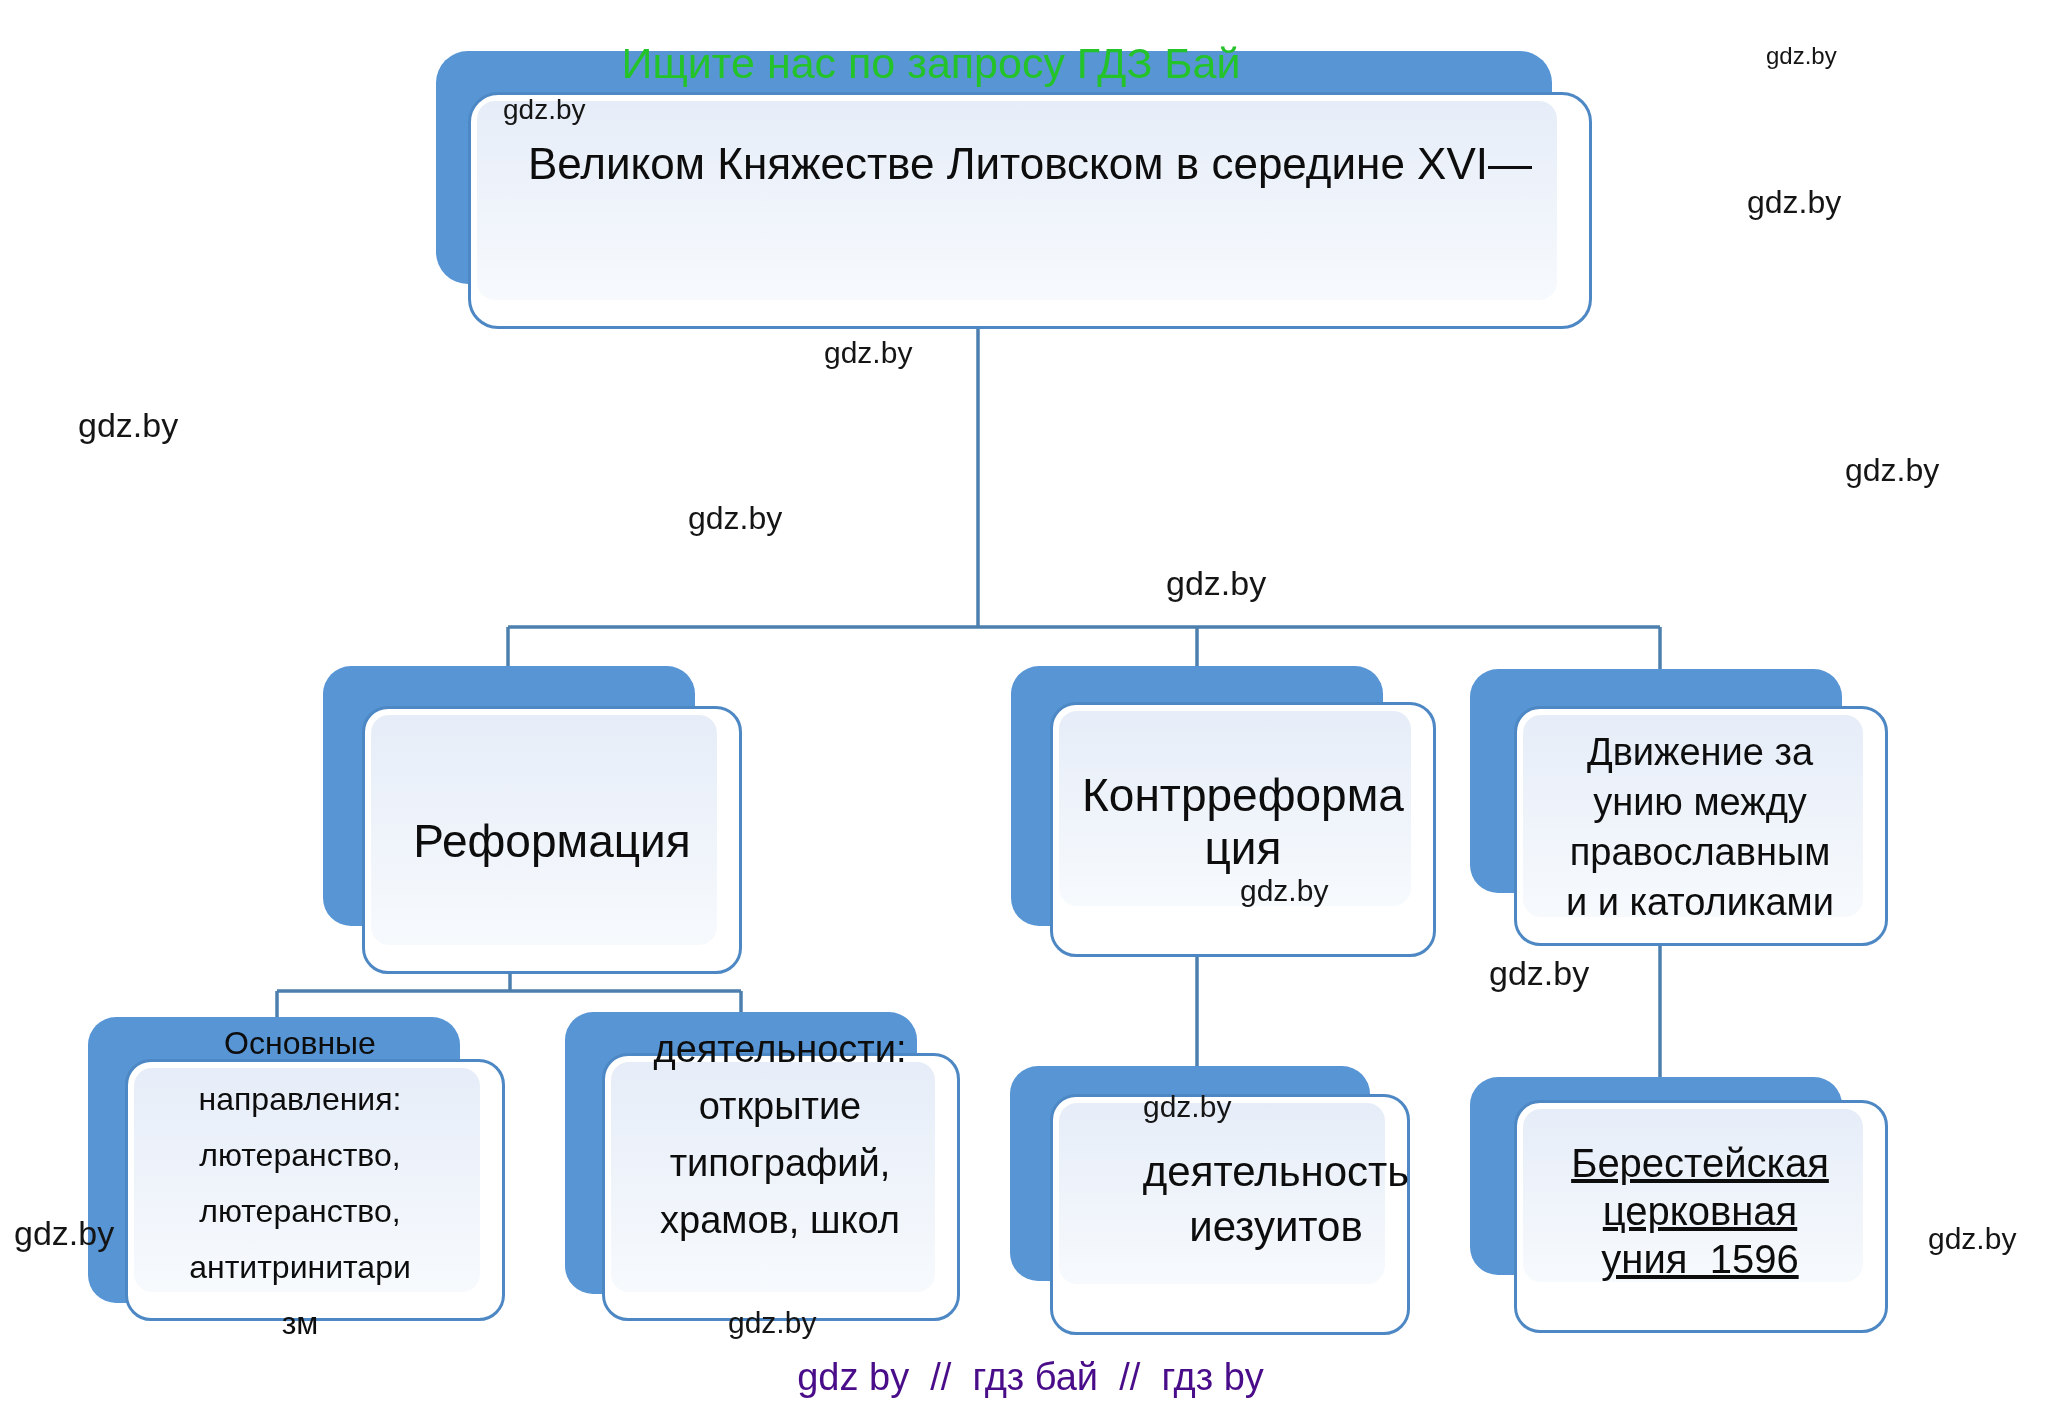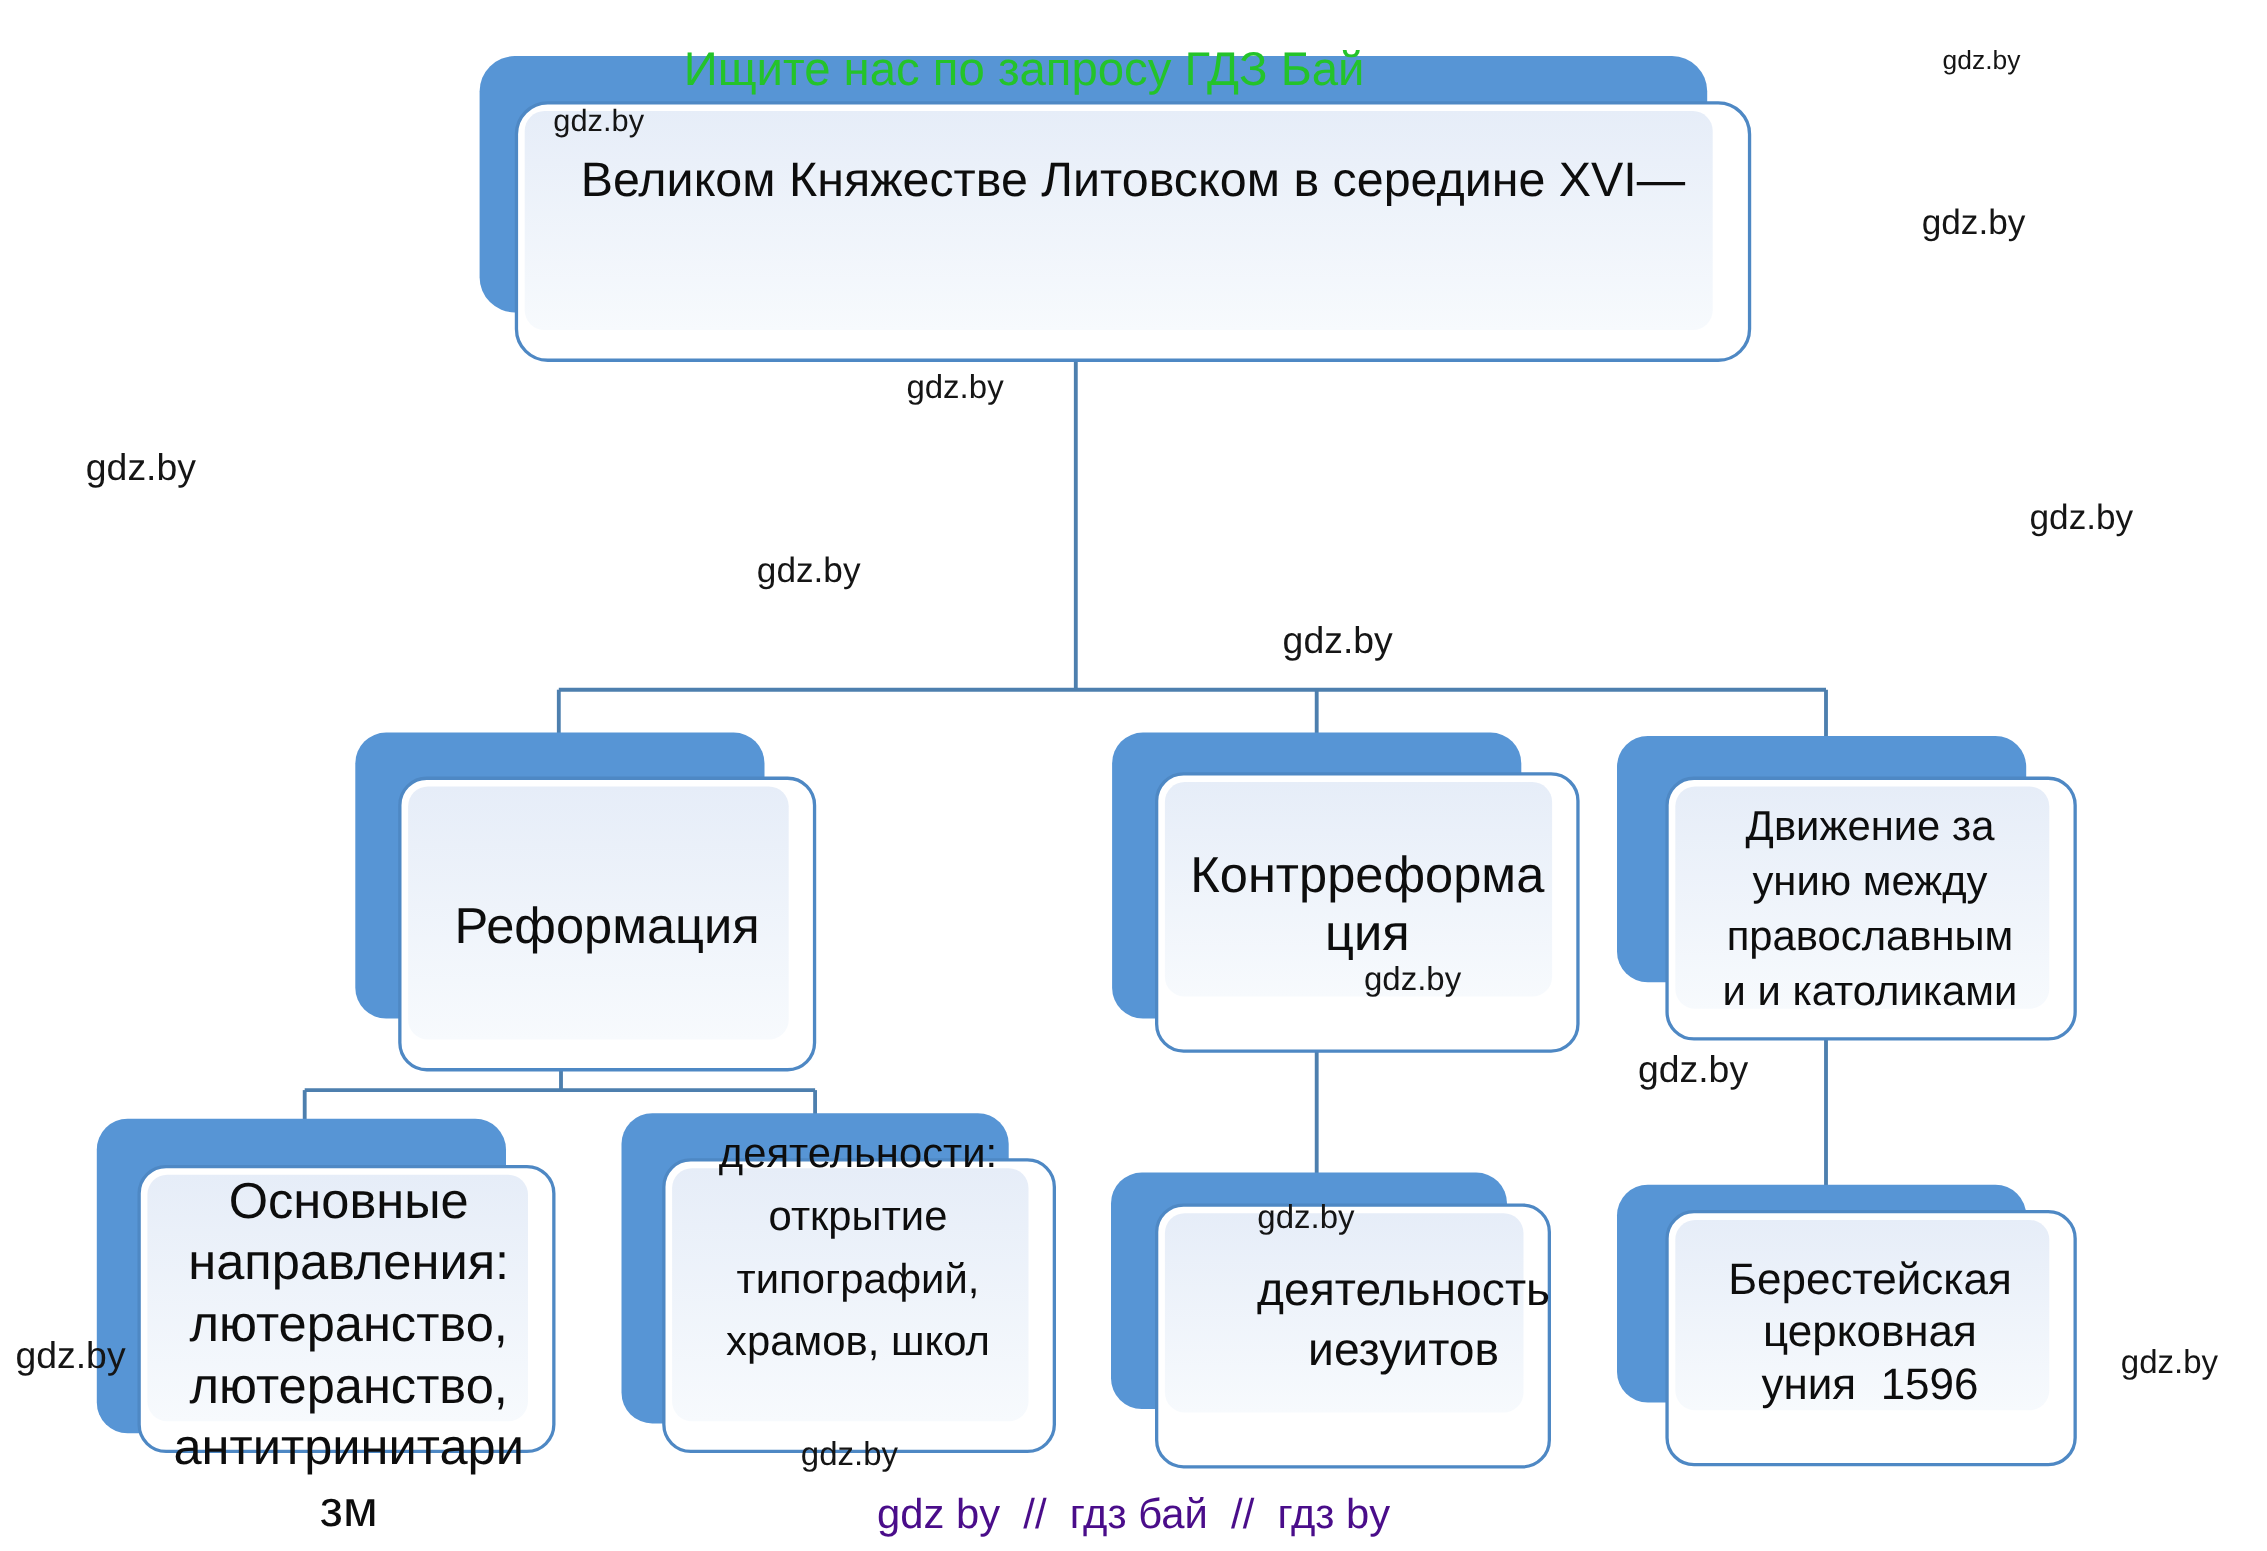--- a/index.html
+++ b/index.html
@@ -35,24 +35,24 @@
   }
   .panel.deep{bottom:48px;}
   .txt{
     position:absolute;z-index:3;text-align:center;color:var(--ink);
   }
   .txt div{white-space:pre;}
   .t-main{left:480px;top:137px;width:1100px;font-size:44px;line-height:53px;}
   .t-ref{left:352px;top:816px;width:400px;font-size:46px;line-height:50px;}
   .t-counter{left:1043px;top:769px;width:400px;font-size:46px;line-height:53px;}
   .t-union{left:1500px;top:727px;width:400px;font-size:38px;line-height:50px;}
-  .t-leaf-a{left:117px;top:1015px;width:400px;font-size:46px;line-height:56px;margin-top:48px;}
+  .t-leaf-a{left:100px;top:1015px;width:400px;font-size:32px;line-height:56px;}
   .t-leaf-b{left:580px;top:1021px;width:400px;font-size:38px;line-height:57px;}
   .t-leaf-c{left:1076px;top:1144px;width:400px;font-size:42px;line-height:55px;text-align:center;}
-  .t-leaf-d{left:1500px;top:1139px;width:400px;font-size:40px;line-height:48px;}
+  .t-leaf-d{left:1500px;top:1139px;width:400px;font-size:40px;line-height:48px;text-decoration:underline;}
   .wm{position:absolute;z-index:4;color:#151515;white-space:pre;}
   .wm1{left:1766px;top:42px;font-size:24px;}
   .wm2{left:1747px;top:184px;font-size:32px;}
   .wm3{left:503px;top:94px;font-size:28px;z-index:4;}
   .wm4{left:824px;top:336px;font-size:30px;}
   .wm5{left:78px;top:406px;font-size:34px;}
   .wm6{left:688px;top:500px;font-size:32px;}
   .wm7{left:1845px;top:452px;font-size:32px;}
   .wm8{left:1166px;top:564px;font-size:34px;}
   .wm9{left:1240px;top:874px;font-size:30px;}

